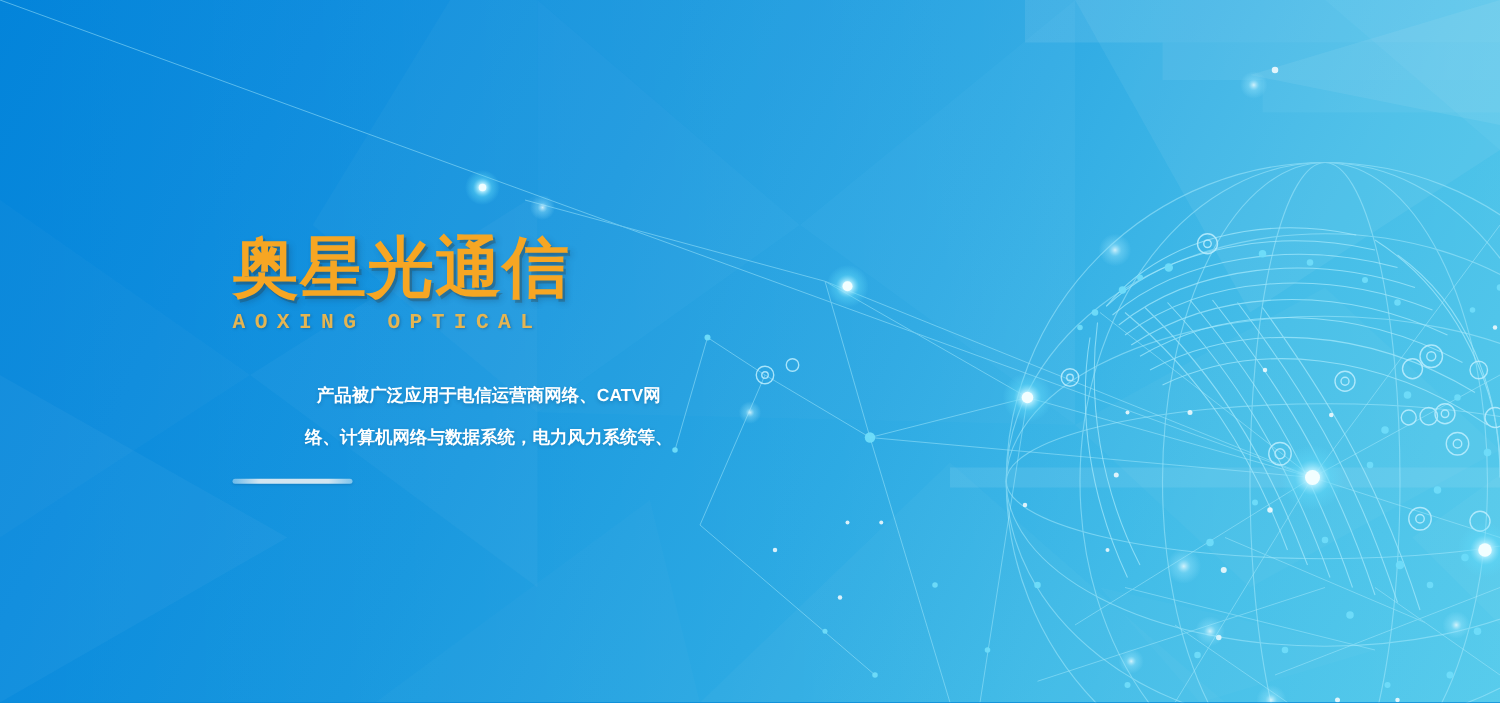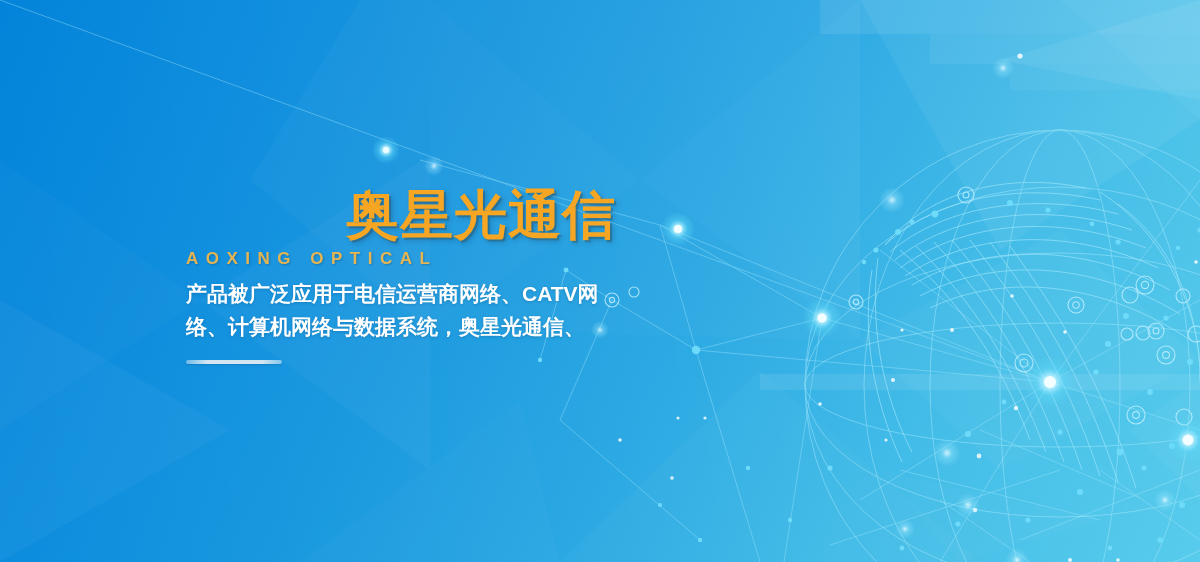--- a/index.html
+++ b/index.html
@@ -41,39 +41,40 @@
     font-family:"Liberation Sans", sans-serif;
     font-size:53px;
     font-weight:bold;
     line-height:1.08;
     letter-spacing:1px;
     color:#F6A623;
     text-shadow:
        2px 2px 0 rgba(60,30,0,0.22),
        3px 3px 5px rgba(20,60,100,0.30);
     white-space:nowrap;
-    text-align:right;
   }
   .brand-en {
     margin-top:6px;
     font-size:17px;
     font-weight:bold;
     letter-spacing:7.5px;
     color:#E4B552;
     text-shadow:1px 1px 2px rgba(20,60,100,0.35);
     white-space:nowrap;
+    font-family:Liberation Mono, monospace;
   }
   .desc {
-    margin-top:8px;
-    font-size:21px;
+    margin-top:32px;
+    font-size:14px;
     font-weight:bold;
     line-height:33px;
     color:#FFFFFF;
     text-shadow:0 1px 3px rgba(10,70,120,0.30);
     width:410px;
+    text-align:center;
   }
   .desc p { margin:0; white-space:nowrap; }
   .rule {
     margin-top:17px;
     width:96px; height:4px;
     background:linear-gradient(90deg,
        rgba(255,255,255,0.38) 0%,
        rgba(226,236,242,0.92) 22%,
        rgba(226,236,242,0.92) 80%,
        rgba(255,255,255,0.45) 100%);
@@ -333,19 +334,19 @@
   </div>
 
   <div class="copy">
 
     <div class="brand-cn">奥星光通信</div>
 
     <div class="brand-en">AOXING OPTICAL</div>
 
     <div class="desc">
       <p>产品被广泛应用于电信运营商网络、CATV网</p>
-      <p>络、计算机网络与数据系统，奥星光通信、</p>
+      <p>络、计算机网络与数据系统，电力风力系统等、</p>
     </div>
 
     <div class="rule"></div>
   </div>
 
 </div>
 
 </body></html>

